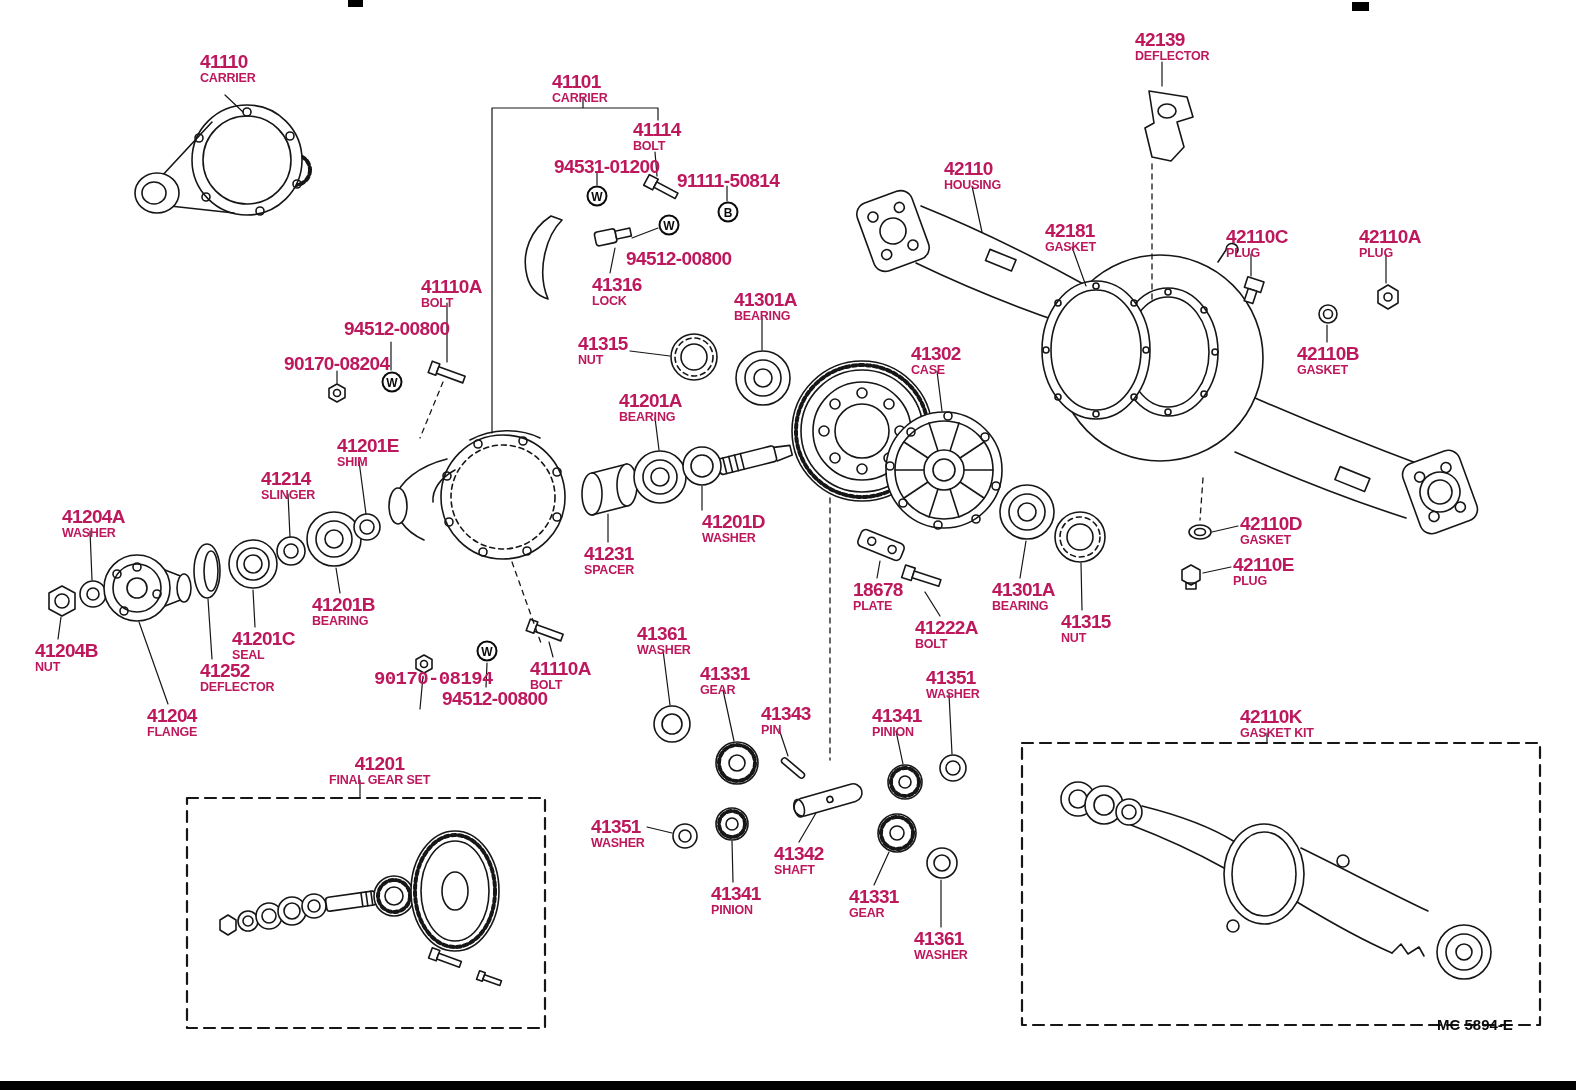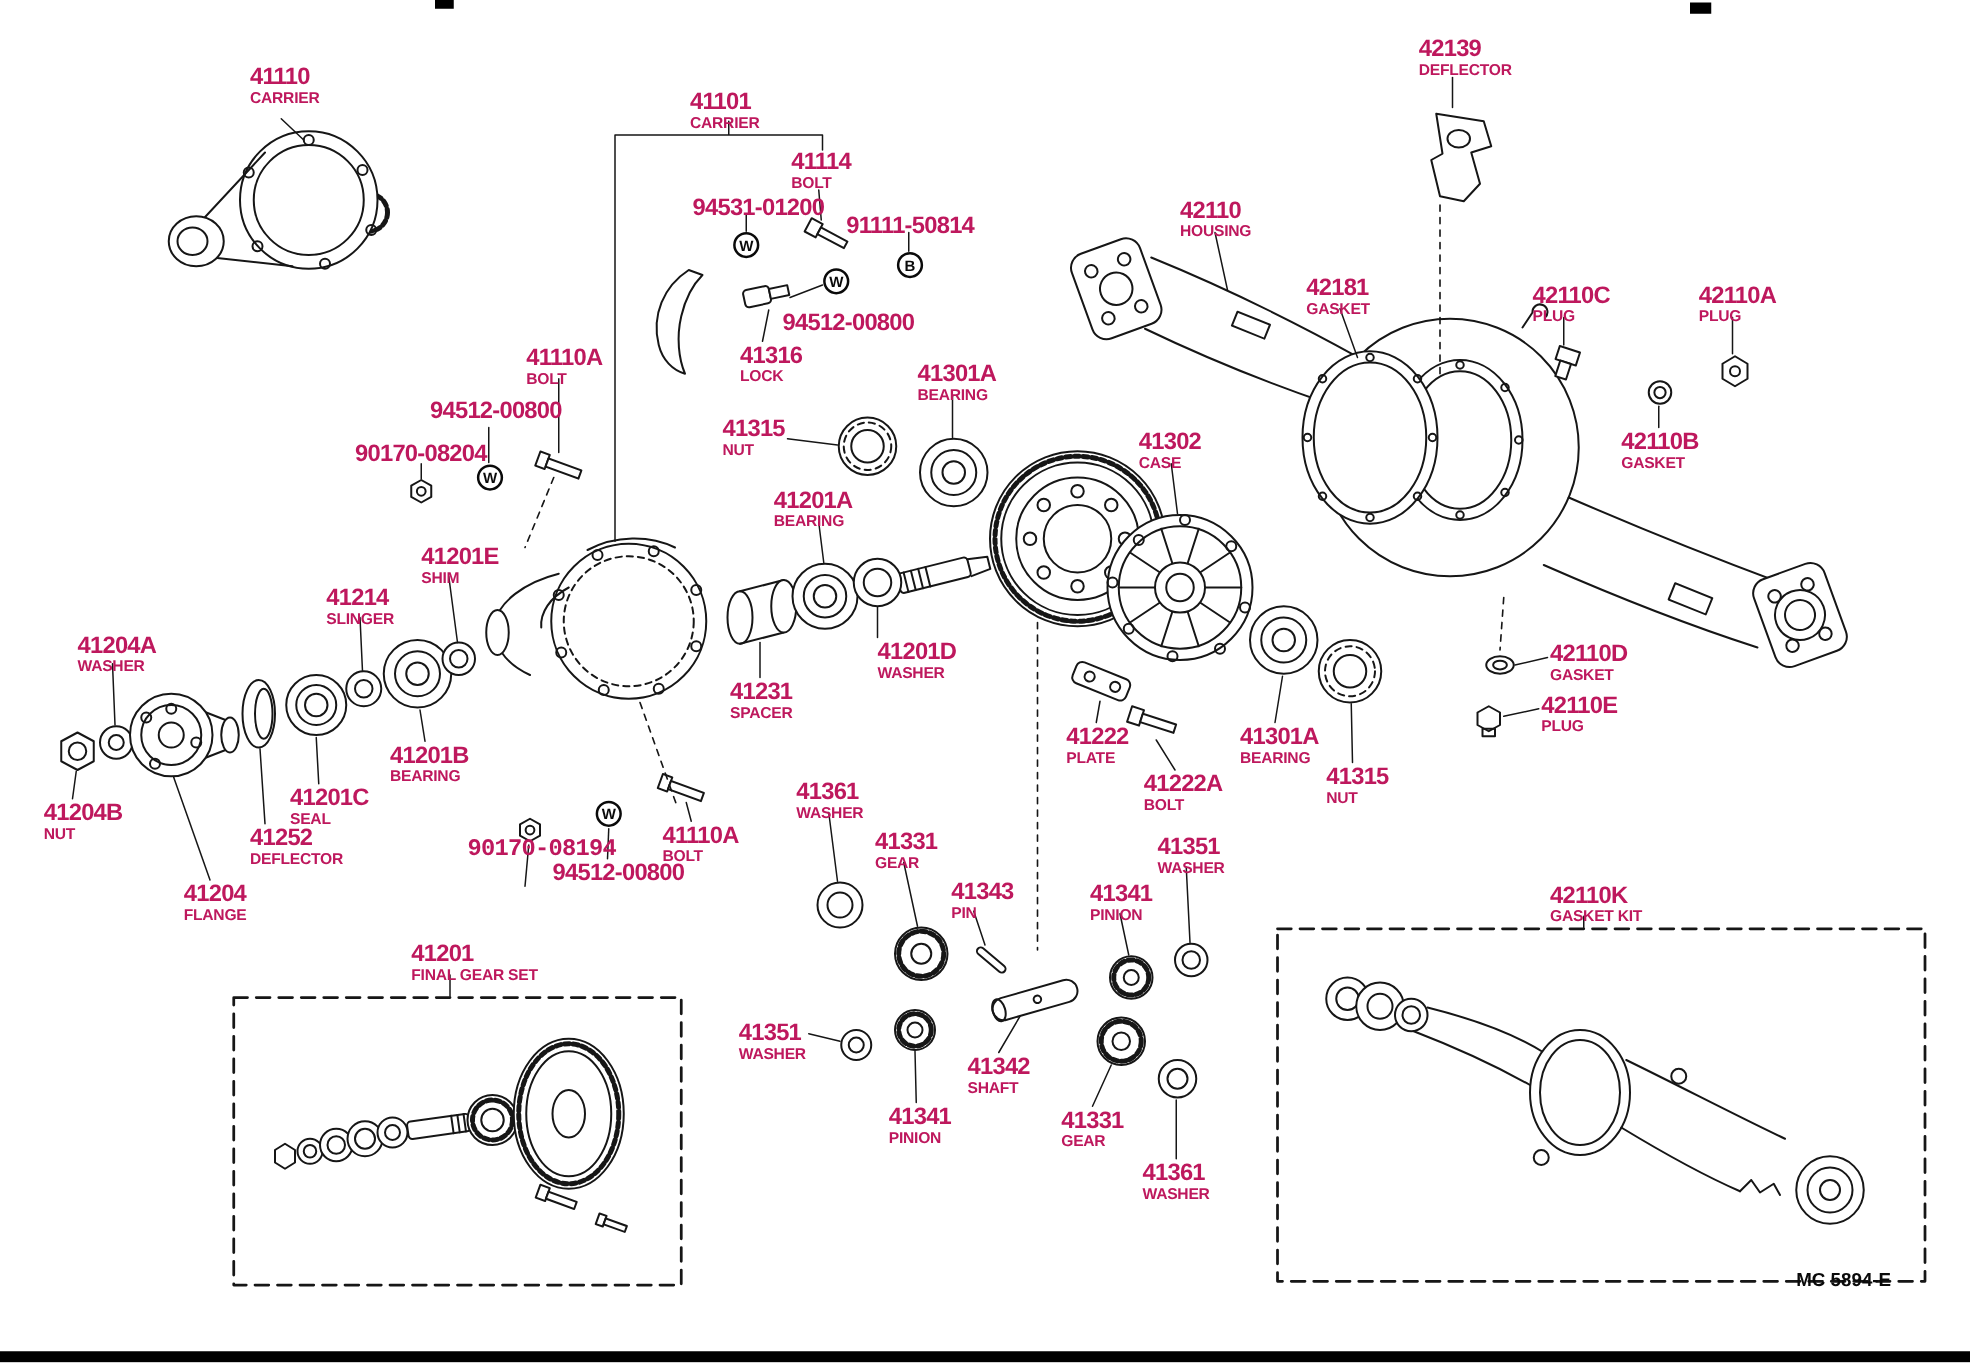--- a/index.html
+++ b/index.html
@@ -510,21 +510,21 @@
       </div>
       <div class="plabel" style="left: 702px; top: 512px;">
         <div class="pnum">41201D</div>
         <div class="pdesc">WASHER</div>
       </div>
       <div class="plabel" style="left: 584px; top: 544px;">
         <div class="pnum">41231</div>
         <div class="pdesc">SPACER</div>
       </div>
       <div class="plabel" style="left: 853px; top: 580px;">
-        <div class="pnum">41222</div>
+        <div class="pnum">18678</div>
         <div class="pdesc">PLATE</div>
       </div>
       <div class="plabel" style="left: 992px; top: 580px;">
         <div class="pnum">41301A</div>
         <div class="pdesc">BEARING</div>
       </div>
       <div class="plabel" style="left: 915px; top: 618px;">
         <div class="pnum">41222A</div>
         <div class="pdesc">BOLT</div>
       </div>
@@ -587,21 +587,21 @@
         <div class="pdesc">PINION</div>
       </div>
       <div class="plabel" style="left: 926px; top: 668px;">
         <div class="pnum">41351</div>
         <div class="pdesc">WASHER</div>
       </div>
       <div class="plabel" style="left: 1240px; top: 707px;">
         <div class="pnum">42110K</div>
         <div class="pdesc">GASKET KIT</div>
       </div>
-      <div class="plabel" style="left: 329px; top: 754px;">
+      <div class="plabel" style="left: 329px; top: 754px; text-align: center;">
         <div class="pnum">41201</div>
         <div class="pdesc">FINAL GEAR SET</div>
       </div>
       <div class="plabel" style="left: 591px; top: 817px;">
         <div class="pnum">41351</div>
         <div class="pdesc">WASHER</div>
       </div>
       <div class="plabel" style="left: 711px; top: 884px;">
         <div class="pnum">41341</div>
         <div class="pdesc">PINION</div>

